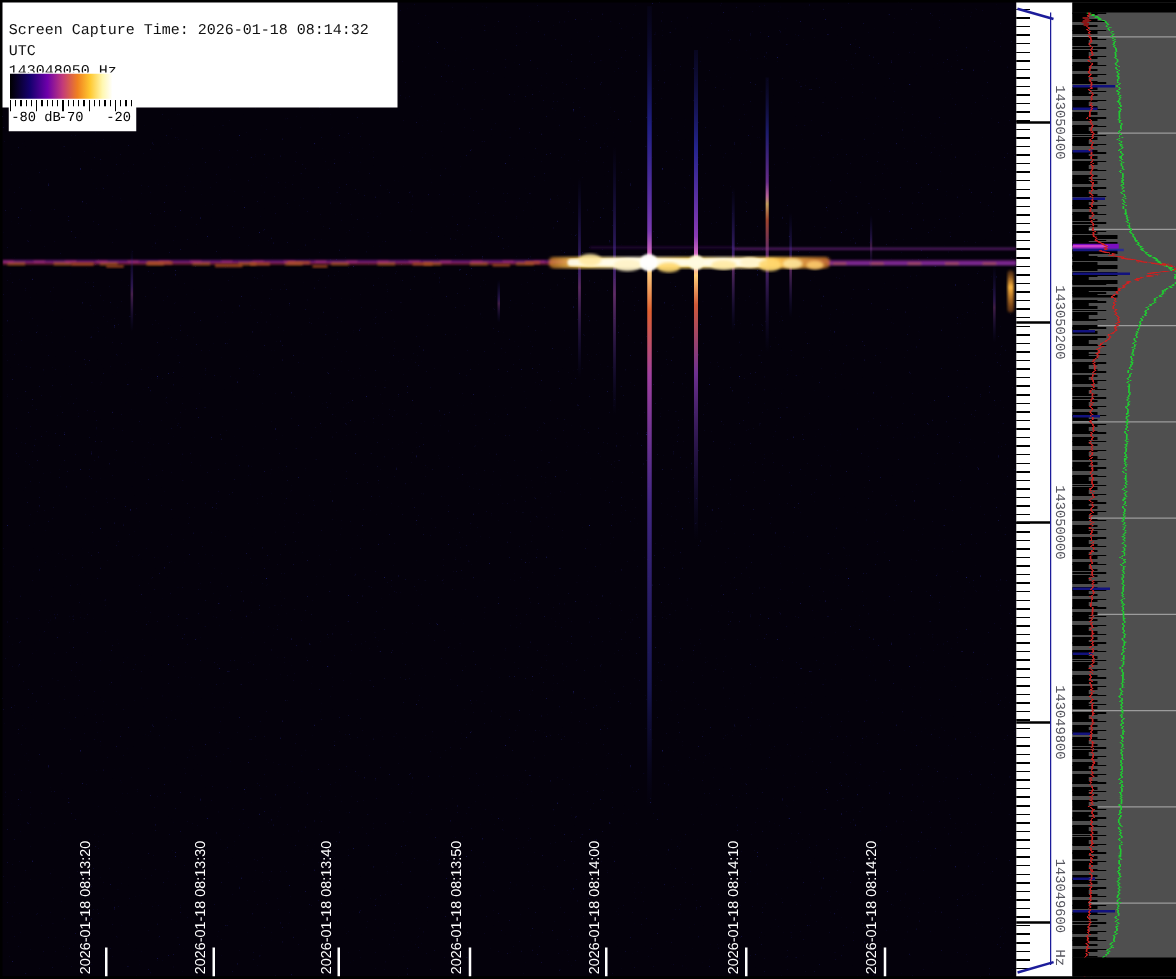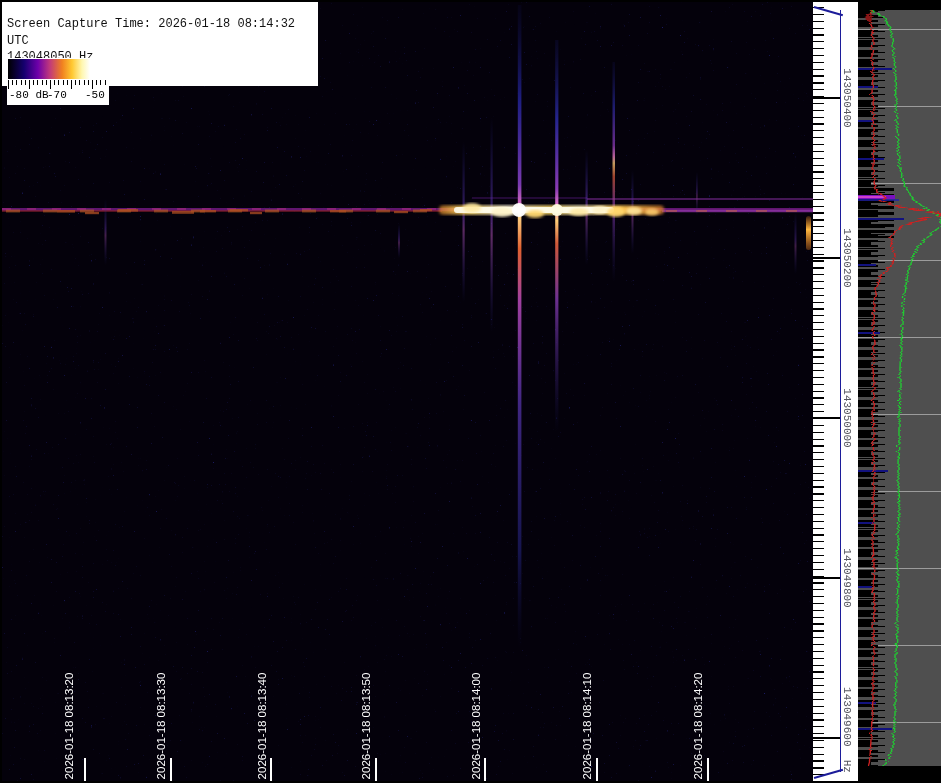--- a/index.html
+++ b/index.html
@@ -202,21 +202,21 @@
     <div>Screen Capture Time: 2026-01-18 08:14:32 UTC</div>
     <div>143048050 Hz</div>
     <div>Config = V8</div>
   </div>
 
   <div id="legend">
     <div class="bar"></div>
     <div class="ticks"></div>
     <span class="lab" style="left:2px">-80 dB</span>
     <span class="lab" style="left:40px">-70</span>
-    <span class="lab" style="left:78px">-50</span>
+    <span class="lab" style="left:78px">-20</span>
   </div>
 
   <div id="ruler">
     <div class="minor"></div>
     <div class="major" style="top:95px"></div>
     <div class="major" style="top:255px"></div>
     <div class="major" style="top:415px"></div>
     <div class="major" style="top:575px"></div>
     <div class="major" style="top:735px"></div>
     <div class="bline"></div>

